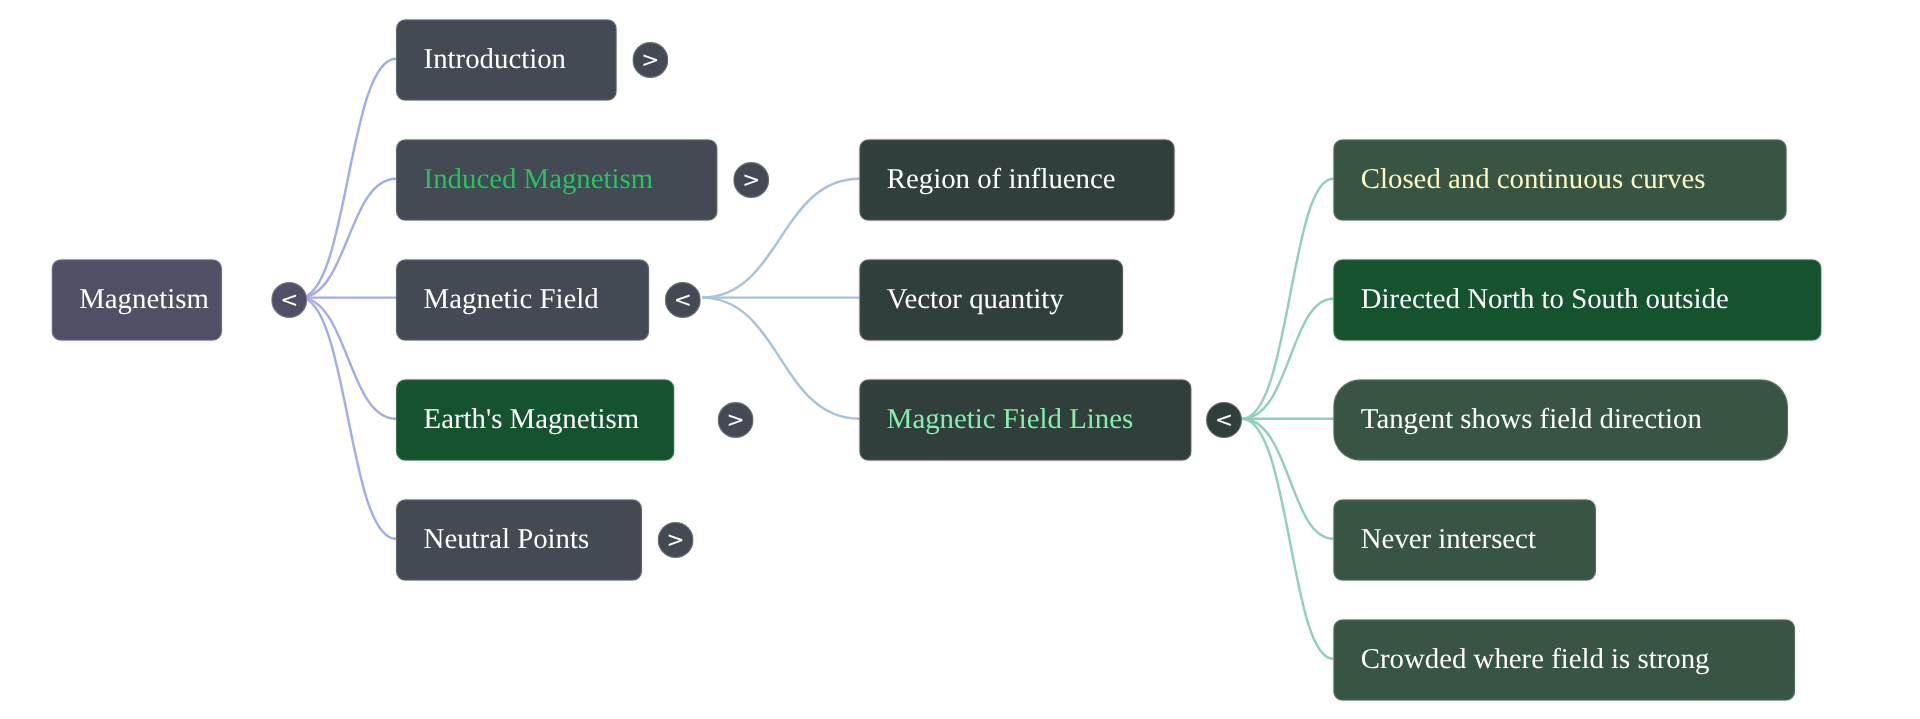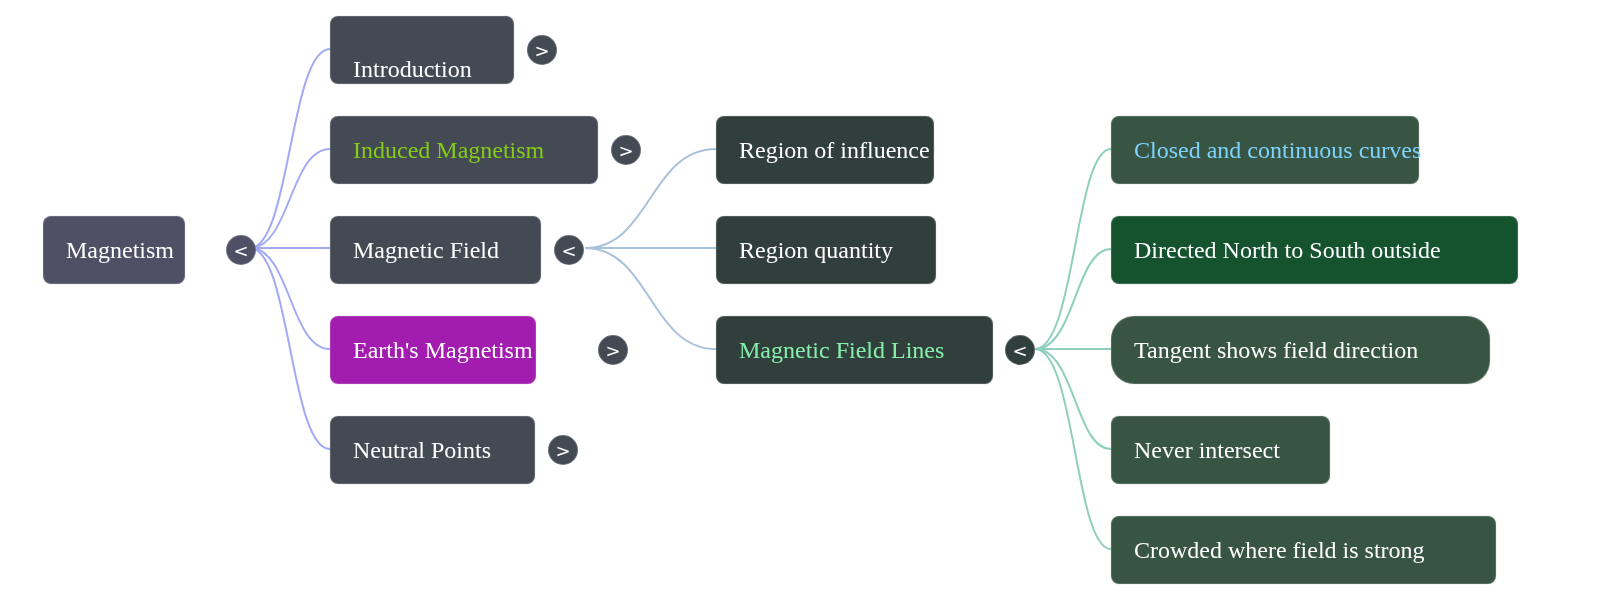--- a/index.html
+++ b/index.html
@@ -39,57 +39,57 @@
   <path class="e2" d="M1035,349 L1111,349" stroke="#8fcfbd" stroke-width="2" fill="none"></path>
   <path class="e2" d="M1035,349 C1075,349 1075,449 1111,449" stroke="#8fcfbd" stroke-width="2" fill="none"></path>
   <path class="e2" d="M1035,349 C1075,349 1075,549 1111,549" stroke="#8fcfbd" stroke-width="2" fill="none"></path>
 </svg>
 
 <div class="node l0" style="left: 43px; top: 216px; width: 142px; background: rgb(79, 80, 102); color: rgb(255, 255, 255);">
   <span>Magnetism</span>
 </div>
 <div class="toggle t0" style="left: 226px; top: 235px; background: rgb(79, 80, 102); color: rgb(255, 255, 255);">&lt;</div>
 
-<div class="node l1" style="left: 330px; top: 16px; width: 184px; background: rgb(67, 74, 84); color: rgb(255, 255, 255); align-items: flex-end;">
+<div class="node l1" style="left: 330px; top: 16px; width: 184px; background: rgb(67, 74, 84); color: rgb(255, 255, 255);">
   <span>Introduction</span>
 </div>
 <div class="toggle t1" style="left: 527px; top: 35px; background: rgb(67, 74, 84); color: rgb(255, 255, 255);">&gt;</div>
 
-<div class="node l1" style="left: 330px; top: 116px; width: 268px; background: rgb(67, 74, 84); color: #84cc16;">
+<div class="node l1" style="left: 330px; top: 116px; width: 268px; background: rgb(67, 74, 84); color: #22c55e;">
   <span>Induced Magnetism</span>
 </div>
 <div class="toggle t1" style="left: 611px; top: 135px; background: rgb(67, 74, 84); color: rgb(255, 255, 255);">&gt;</div>
 
 <div class="node l1" style="left: 330px; top: 216px; width: 211px; background: rgb(67, 74, 84); color: rgb(255, 255, 255); align-items: center;">
   <span>Magnetic Field</span>
 </div>
 <div class="toggle t1" style="left: 554px; top: 235px; background: rgb(67, 74, 84); color: rgb(255, 255, 255);">&lt;</div>
 
-<div class="node l1" style="left: 330px; top: 316px; width: 206px; background: #a21caf; color: rgb(255, 255, 255);">
+<div class="node l1" style="left: 330px; top: 316px; width: 232px; background: #14532d; color: rgb(255, 255, 255);">
   <span>Earth's Magnetism</span>
 </div>
 <div class="toggle t1" style="left: 598px; top: 335px; background: rgb(67, 74, 84); color: rgb(255, 255, 255);">&gt;</div>
 
 <div class="node l1" style="left: 330px; top: 416px; width: 205px; background: rgb(67, 74, 84); color: rgb(255, 255, 255);">
   <span>Neutral Points</span>
 </div>
 <div class="toggle t1" style="left: 548px; top: 435px; background: rgb(67, 74, 84); color: rgb(255, 255, 255);">&gt;</div>
 
-<div class="node l2" style="left: 716px; top: 116px; width: 218px; background: rgb(49, 63, 60); color: rgb(255, 255, 255);">
+<div class="node l2" style="left: 716px; top: 116px; width: 263px; background: rgb(49, 63, 60); color: rgb(255, 255, 255);">
   <span>Region of influence</span>
 </div>
 <div class="node l2" style="left: 716px; top: 216px; width: 220px; background: rgb(49, 63, 60); color: rgb(255, 255, 255);">
-  <span>Region quantity</span>
+  <span>Vector quantity</span>
 </div>
 <div class="node l2" style="left: 716px; top: 316px; width: 277px; background: rgb(49, 63, 60); color: #86efac;">
   <span>Magnetic Field Lines</span>
 </div>
 <div class="toggle t2" style="left: 1005px; top: 335px; background: rgb(49, 63, 60); color: rgb(255, 255, 255);">&lt;</div>
 
-<div class="node l3" style="left: 1111px; top: 116px; width: 308px; background: rgb(56, 84, 67); color: #7dd3fc;">
+<div class="node l3" style="left: 1111px; top: 116px; width: 378px; background: rgb(56, 84, 67); color: #fef9c3;">
   <span>Closed and continuous curves</span>
 </div>
 <div class="node l3" style="left: 1111px; top: 216px; width: 407px; background: #14532d; color: rgb(255, 255, 255);">
   <span>Directed North to South outside</span>
 </div>
 <div class="node l3" style="left: 1111px; top: 316px; width: 379px; background: rgb(56, 84, 67); color: rgb(255, 255, 255); border-radius: 23px;">
   <span>Tangent shows field direction</span>
 </div>
 <div class="node l3" style="left: 1111px; top: 416px; width: 219px; background: rgb(56, 84, 67); color: rgb(255, 255, 255); text-align: right;">
   <span>Never intersect</span>

